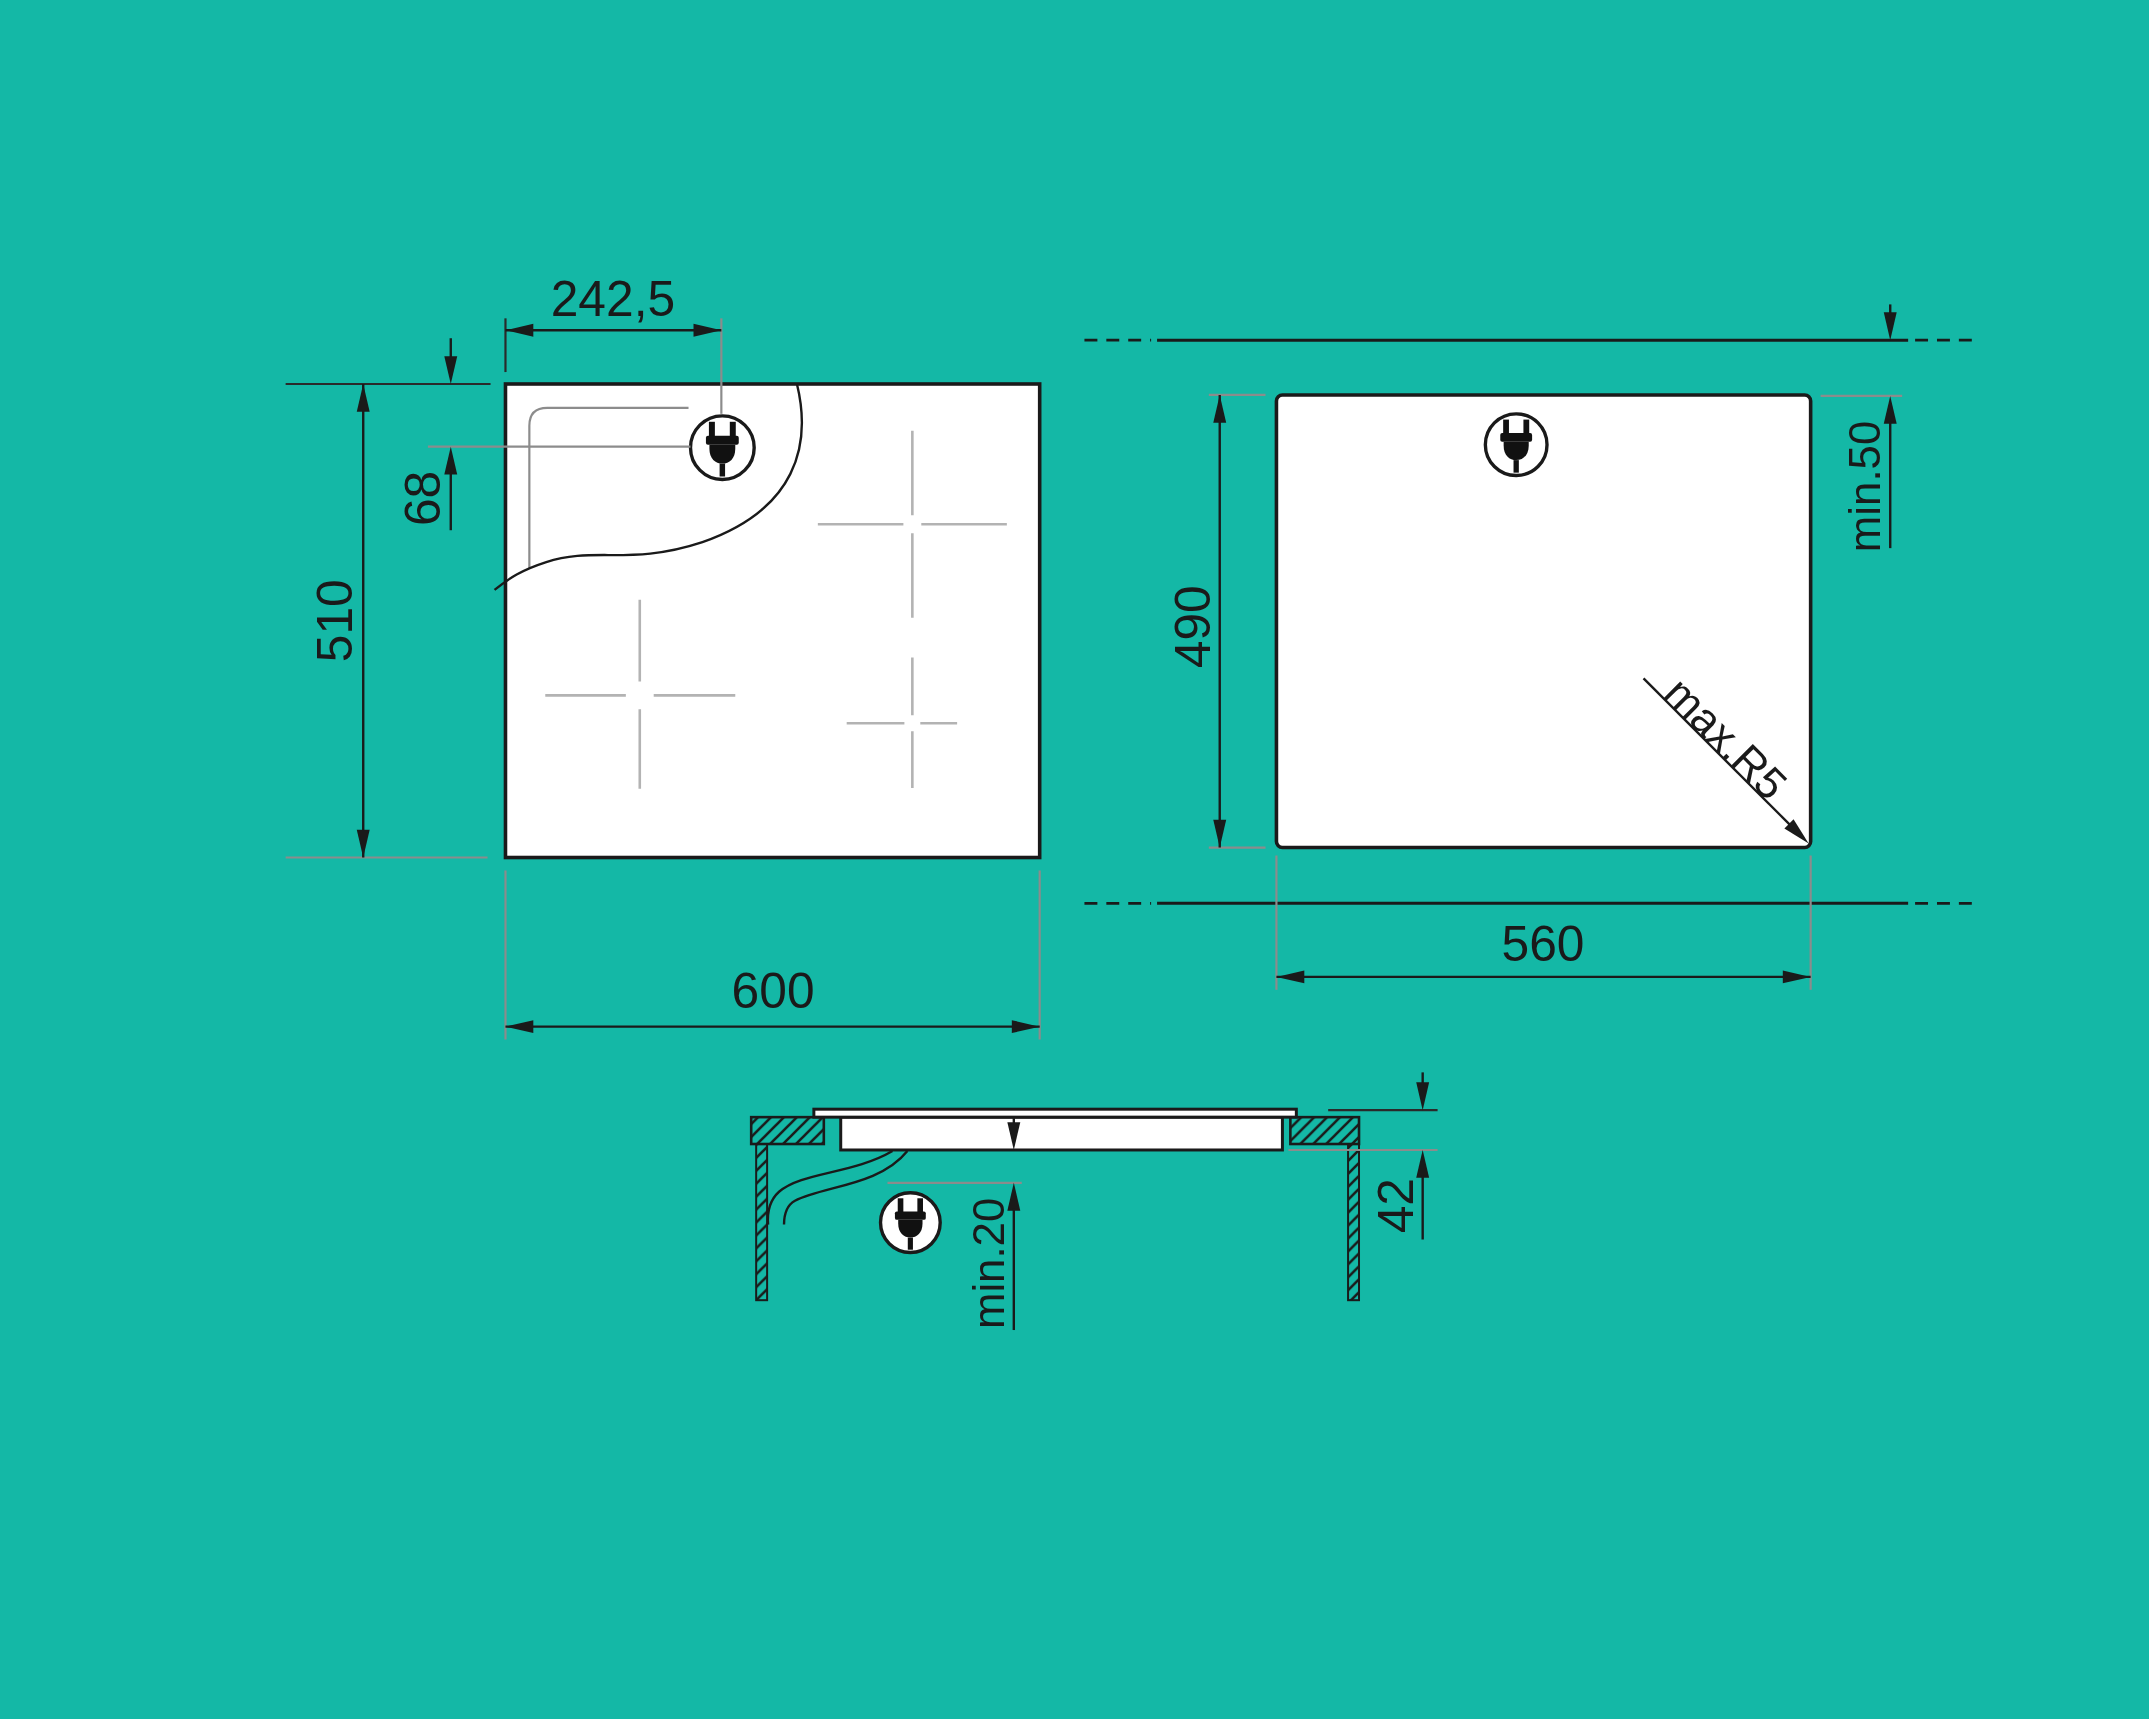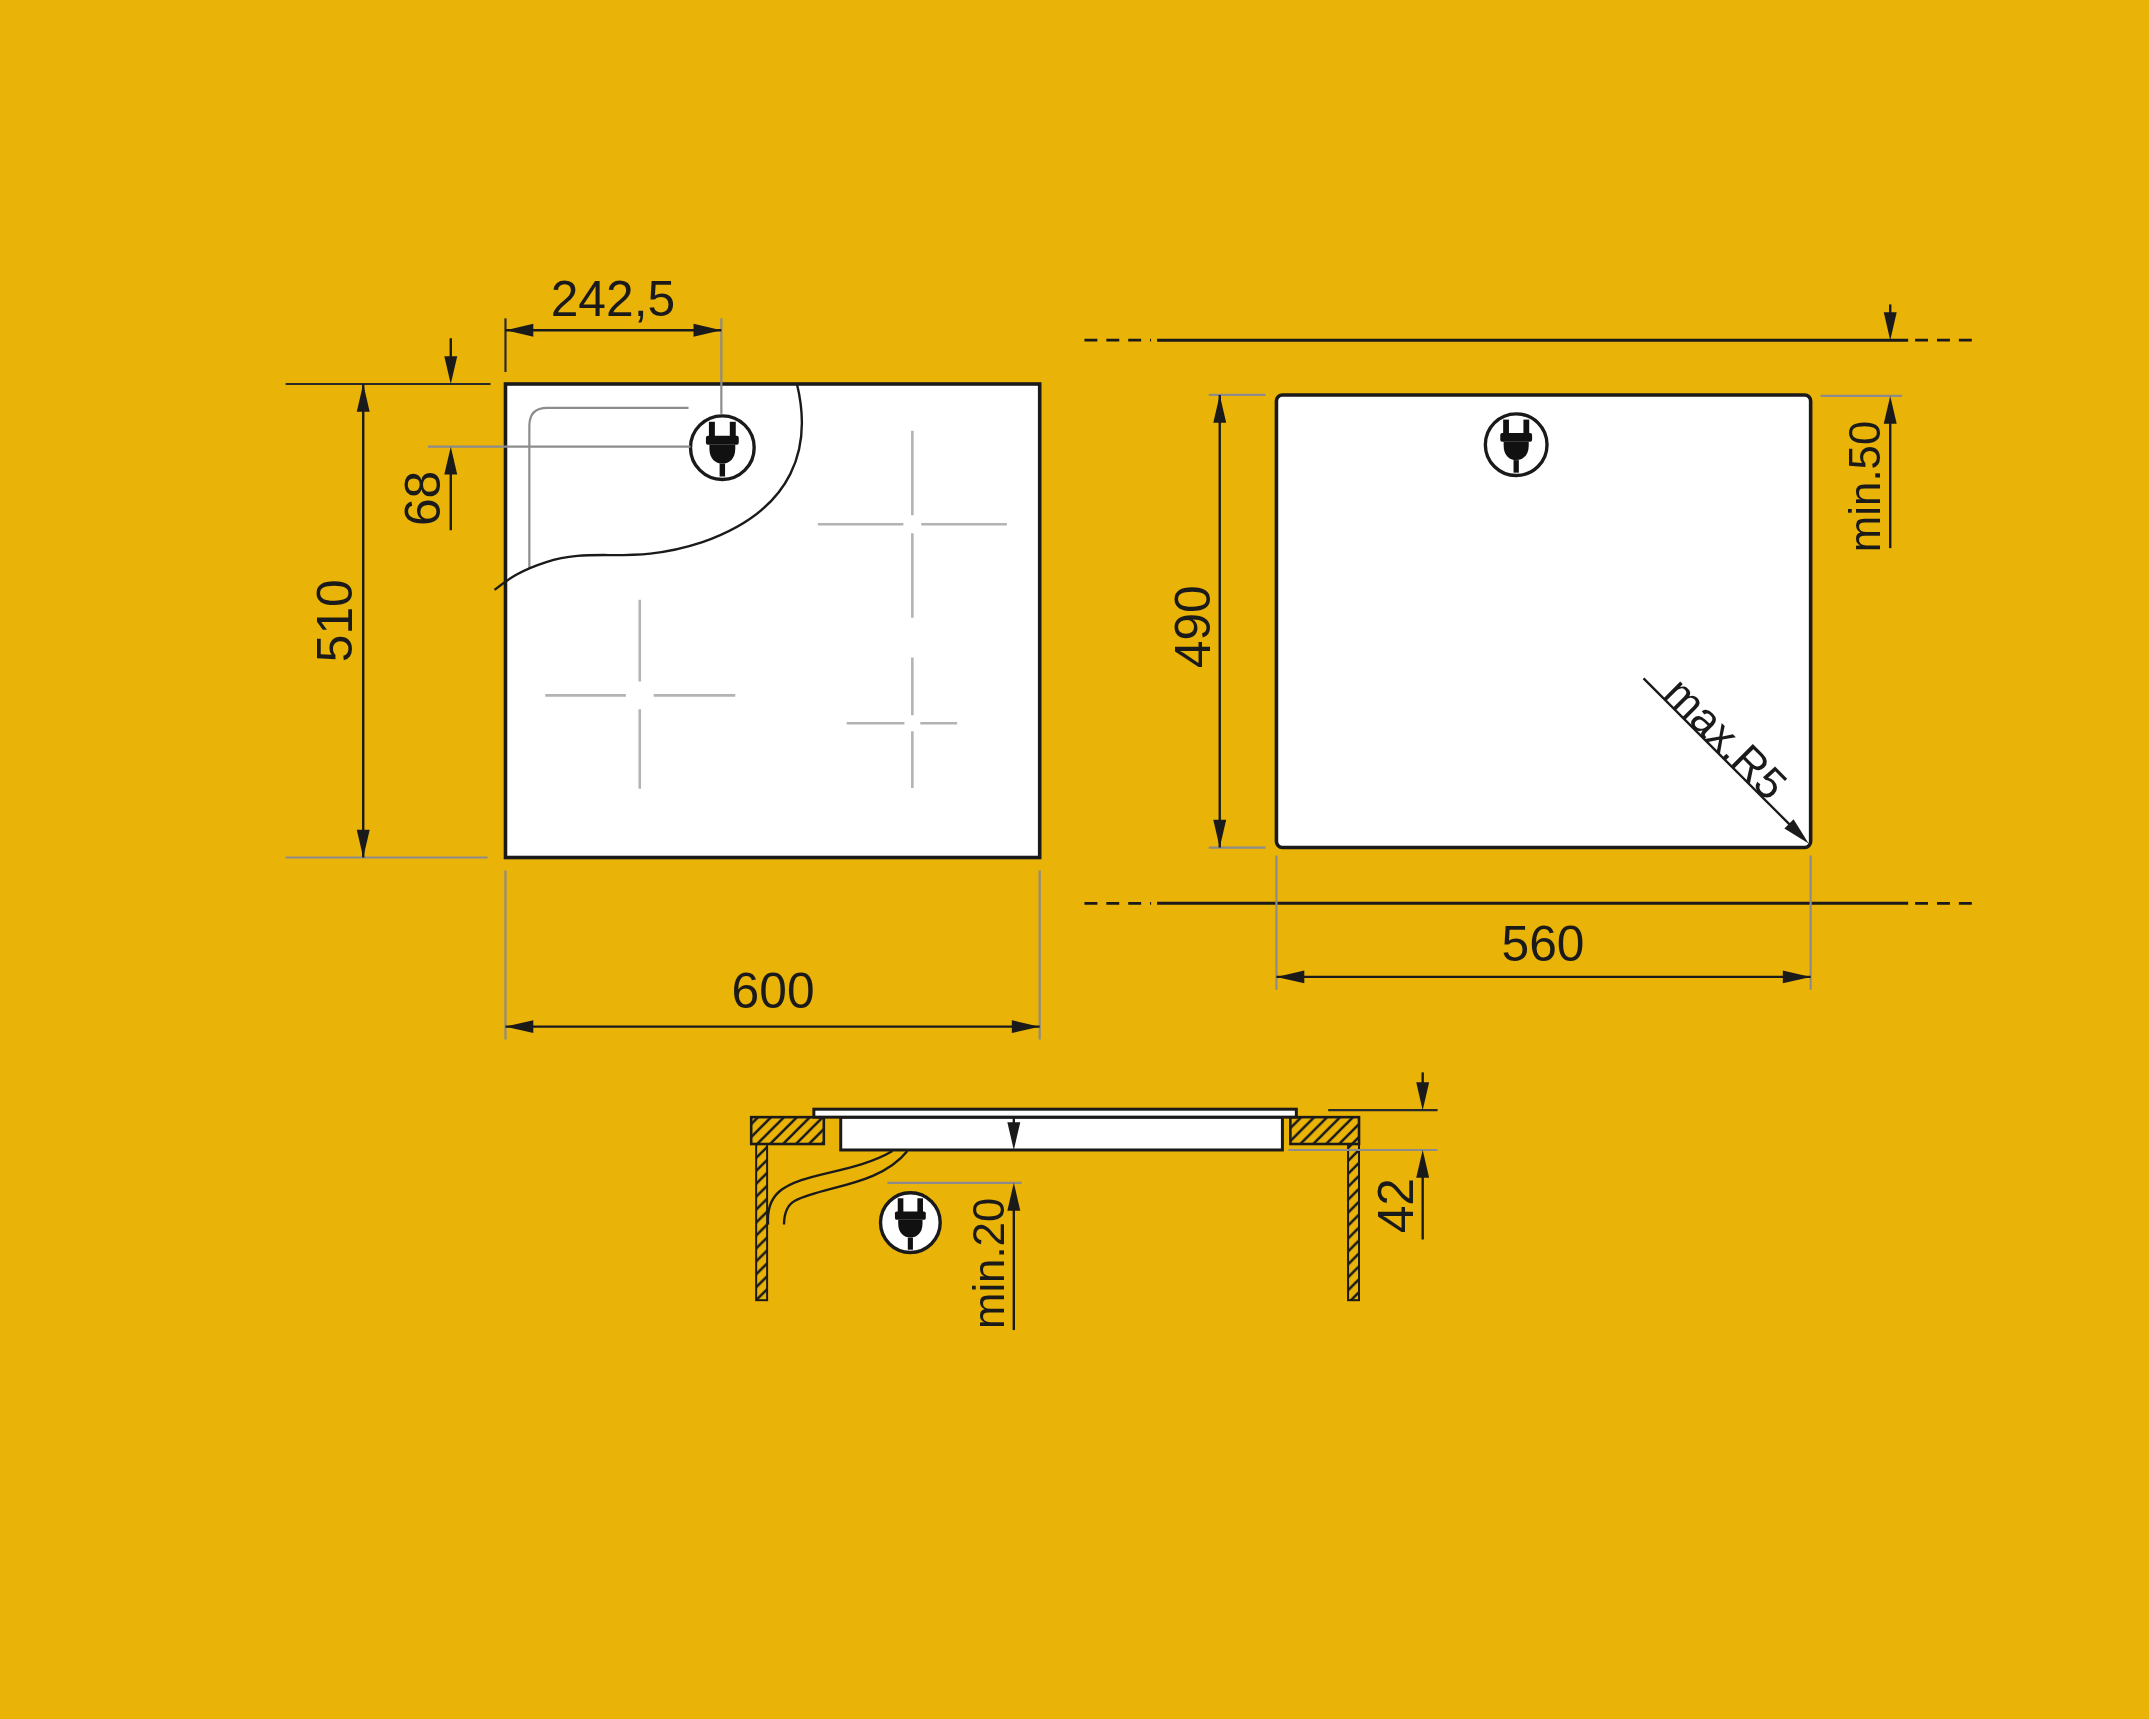--- a/index.html
+++ b/index.html
@@ -1,16 +1,16 @@
 <!DOCTYPE html>
 <html><head>
 <meta charset="utf-8">
 <style>
   html,body{margin:0;padding:0;background:#ffffff;}
-  .page{width:2149px;height:1719px;background:#eab308;position:relative;overflow:hidden;}
+  .page{width:2149px;height:1719px;background:#14b8a6;position:relative;overflow:hidden;}
   svg{display:block;}
   text{font-family:"Liberation Sans","DejaVu Sans",sans-serif;fill:#1a1a1a;}
   .dimnum{font-size:50px;}
   .dimtxt{font-size:44px;}
   .outline{stroke:#1a1a1a;stroke-width:3.6;fill:#ffffff;}
   .thin{stroke:#1a1a1a;stroke-width:2.4;fill:none;}
   .dim{stroke:#1a1a1a;stroke-width:2.4;fill:none;}
   .ext{stroke:#8c8c8c;stroke-width:2.2;fill:none;}
   .extb{stroke:#2a2a2a;stroke-width:2.2;fill:none;}
   .zone{stroke:#b3b3b3;stroke-width:2.6;fill:none;}

